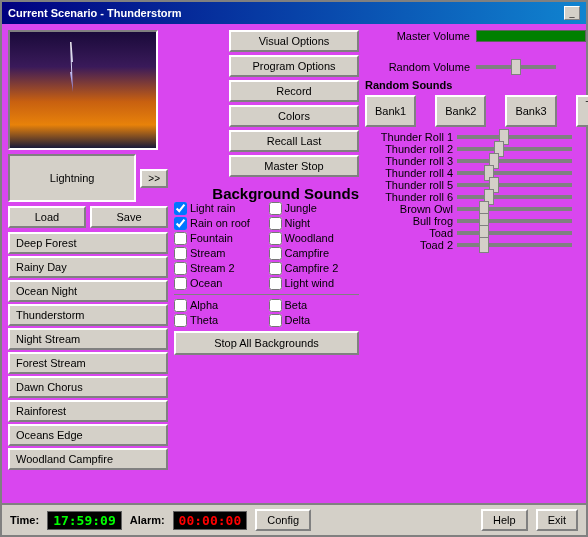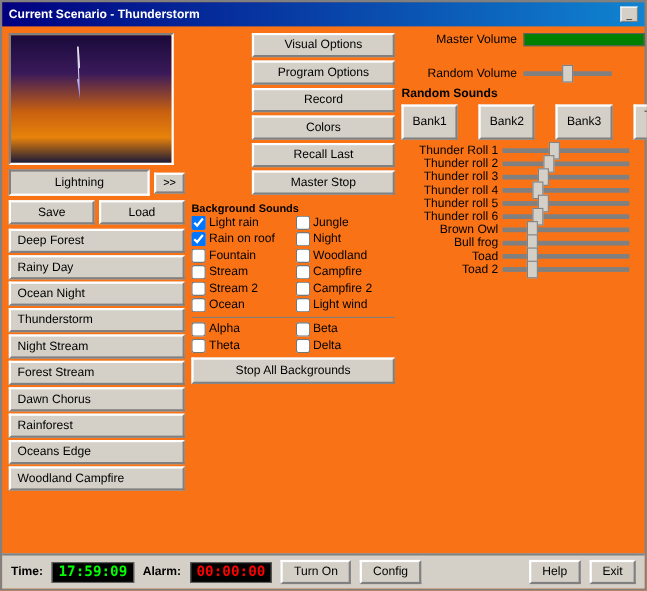--- a/index.html
+++ b/index.html
@@ -7,21 +7,21 @@
       font-family: Tahoma, Arial, sans-serif;
       font-size: 11px;
       background: #c0c0c0;
       width: 588px;
       height: 537px;
       overflow: hidden;
     }
     .window {
       width: 588px;
       height: 537px;
-      background: #f97316;
+      background: #d946ef;
       border: 2px solid #808080;
       display: flex;
       flex-direction: column;
     }
     .title-bar {
       background: linear-gradient(to right, #000080, #1084d0);
       color: white;
       padding: 3px 6px;
       font-size: 11px;
       font-weight: bold;
@@ -78,21 +78,21 @@
     .preview-label-row {
       display: flex;
       align-items: center;
       gap: 4px;
     }
     .preview-label {
       flex: 1;
       background: #d4d0c8;
       border: 2px solid;
       border-color: #808080 #fff #fff #808080;
-      padding: 4px 4px;
+      padding: 16px 4px;
       font-size: 11px;
       text-align: center;
     }
     .arrow-btn {
       background: #d4d0c8;
       border: 2px solid;
       border-color: #fff #808080 #808080 #fff;
       padding: 2px 6px;
       font-size: 10px;
       cursor: pointer;
@@ -141,23 +141,24 @@
       width: 130px;
       background: #d4d0c8;
       border: 2px solid;
       border-color: #fff #808080 #808080 #fff;
       padding: 3px 8px;
       font-size: 11px;
       cursor: pointer;
       text-align: center;
     }
     .bg-sounds-label {
-      font-size: 10px;
+      font-size: 15px;
       font-weight: bold;
       margin-top: 4px;
+      text-align: right;
     }
     .checkbox-grid {
       display: grid;
       grid-template-columns: 1fr 1fr;
       gap: 2px 4px;
     }
     .checkbox-item {
       display: flex;
       align-items: flex-start;
       gap: 3px;
@@ -341,22 +342,22 @@
 
       <div class="preview-box">
         <div class="lightning-effect"></div>
       </div>
       <div class="preview-label-row">
         <div class="preview-label">Lightning</div>
         <button class="arrow-btn">&gt;&gt;</button>
       </div>
 
       <div class="save-load-row">
+        <button class="btn-small">Load</button>
         <button class="btn-small">Save</button>
-        <button class="btn-small">Load</button>
       </div>
 
       <div id="presets-container"><button class="preset-btn" style="margin-bottom: 2px;">Deep Forest</button><button class="preset-btn" style="margin-bottom: 2px;">Rainy Day</button><button class="preset-btn" style="margin-bottom: 2px;">Ocean Night</button><button class="preset-btn" style="margin-bottom: 2px;">Thunderstorm</button><button class="preset-btn" style="margin-bottom: 2px;">Night Stream</button><button class="preset-btn" style="margin-bottom: 2px;">Forest Stream</button><button class="preset-btn" style="margin-bottom: 2px;">Dawn Chorus</button><button class="preset-btn" style="margin-bottom: 2px;">Rainforest</button><button class="preset-btn" style="margin-bottom: 2px;">Oceans Edge</button><button class="preset-btn" style="margin-bottom: 2px;">Woodland Campfire</button></div>
     </div>
 
     <div class="middle-panel">
 
       <div class="top-buttons" id="top-buttons-container">
           <button class="top-btn">Visual Options</button>
           <button class="top-btn">Program Options</button>
@@ -507,19 +508,18 @@
           </div>
         </div>
     </div>
   </div>
 
   <div class="bottom-bar">
     <span class="time-label">Time:</span>
     <span class="time-display">17:59:09</span>
     <span class="alarm-label">Alarm:</span>
     <span class="alarm-display">00:00:00</span>
-    <button class="bottom-btn">Turn On</button>
     <button class="bottom-btn">Config</button>
     <div class="spacer"></div>
     <button class="bottom-btn">Help</button>
     <button class="bottom-btn">Exit</button>
   </div>
 </div>
 
 </body></html>

